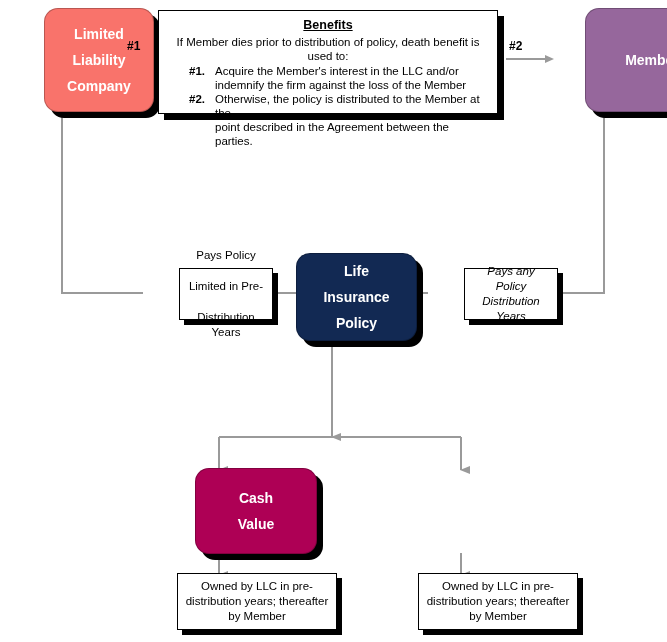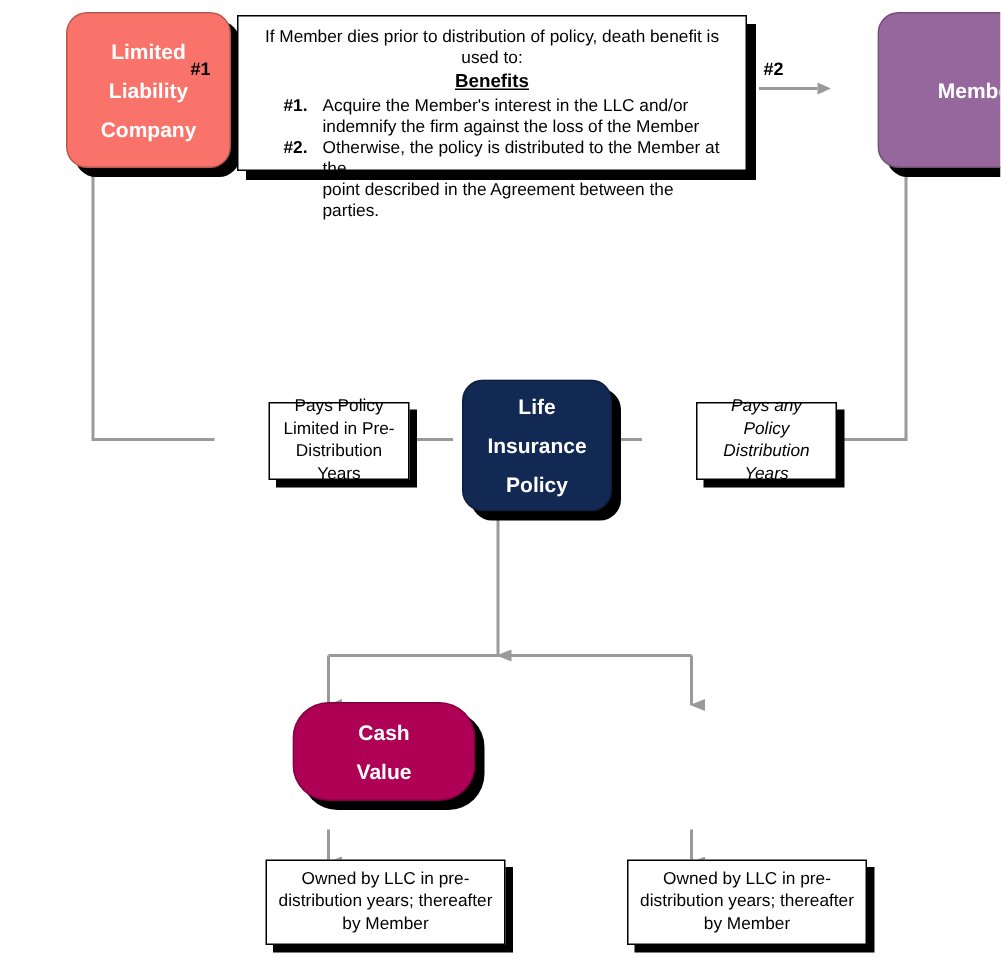--- a/index.html
+++ b/index.html
@@ -104,25 +104,25 @@
   .edge-label {
     position: absolute;
     font-size: 12px;
     font-weight: bold;
     color: #000000;
   }
 
   
   #llc-box      { left: 8px;   top: 8px;   width: 110px; height: 104px; background: #f9736b; }
   #member-box   { left: 549px; top: 8px;   width: 110px; height: 104px; background: #96679c; padding-left: 24px; }
-  #policy-box   { left: 272px; top: 253px; width: 100px; height: 88px;  background: #122953; }
-  #cash-box     { left: 159px; top: 468px; width: 122px; height: 66px;  background: #ae0055; border-radius: 24px; }
+  #policy-box   { left: 260px; top: 253px; width: 121px; height: 88px;  background: #122953; }
+  #cash-box     { left: 159px; top: 468px; width: 122px; height: 86px;  background: #ae0055; }
   #death-box    { left: 400px; top: 468px; width: 122px; height: 85px;  background: #0080be; }
 
-  #note-pre     { left: 143px; top: 268px; width: 94px;  height: 52px; }
+  #note-pre     { left: 143px; top: 268px; width: 94px;  height: 52px; gap: 16px; }
   #note-post    { left: 428px; top: 268px; width: 94px;  height: 52px; font-style: italic; }
   #note-cash    { left: 141px; top: 573px; width: 160px; height: 57px; }
   #note-death   { left: 382px; top: 573px; width: 160px; height: 57px; }
 
   #label-1 { left: 127px; top: 39px; }
   #label-2 { left: 509px; top: 39px; }
 </style>
 </head>
 <body>
 
@@ -171,22 +171,22 @@
     <span class="ln">Limited</span>
     <span class="ln">Liability</span>
     <span class="ln">Company</span>
   </div>
 
   <div class="node entity" id="member-box">
     <span class="ln">Member</span>
   </div>
 
   <div id="benefits-panel">
+    <div id="benefits-title">Benefits</div>
     <div id="benefits-intro">If Member dies prior to distribution of policy, death benefit is used to:</div>
-    <div id="benefits-title">Benefits</div>
     <div class="benefit-row">
       <span class="benefit-num">#1.</span>
       <span class="benefit-txt">Acquire the Member's interest in the LLC and/or</span>
     </div>
     <div class="benefit-row">
       <span class="benefit-num"></span>
       <span class="benefit-txt">indemnify the firm against the loss of the Member</span>
     </div>
     <div class="benefit-row">
       <span class="benefit-num">#2.</span>

